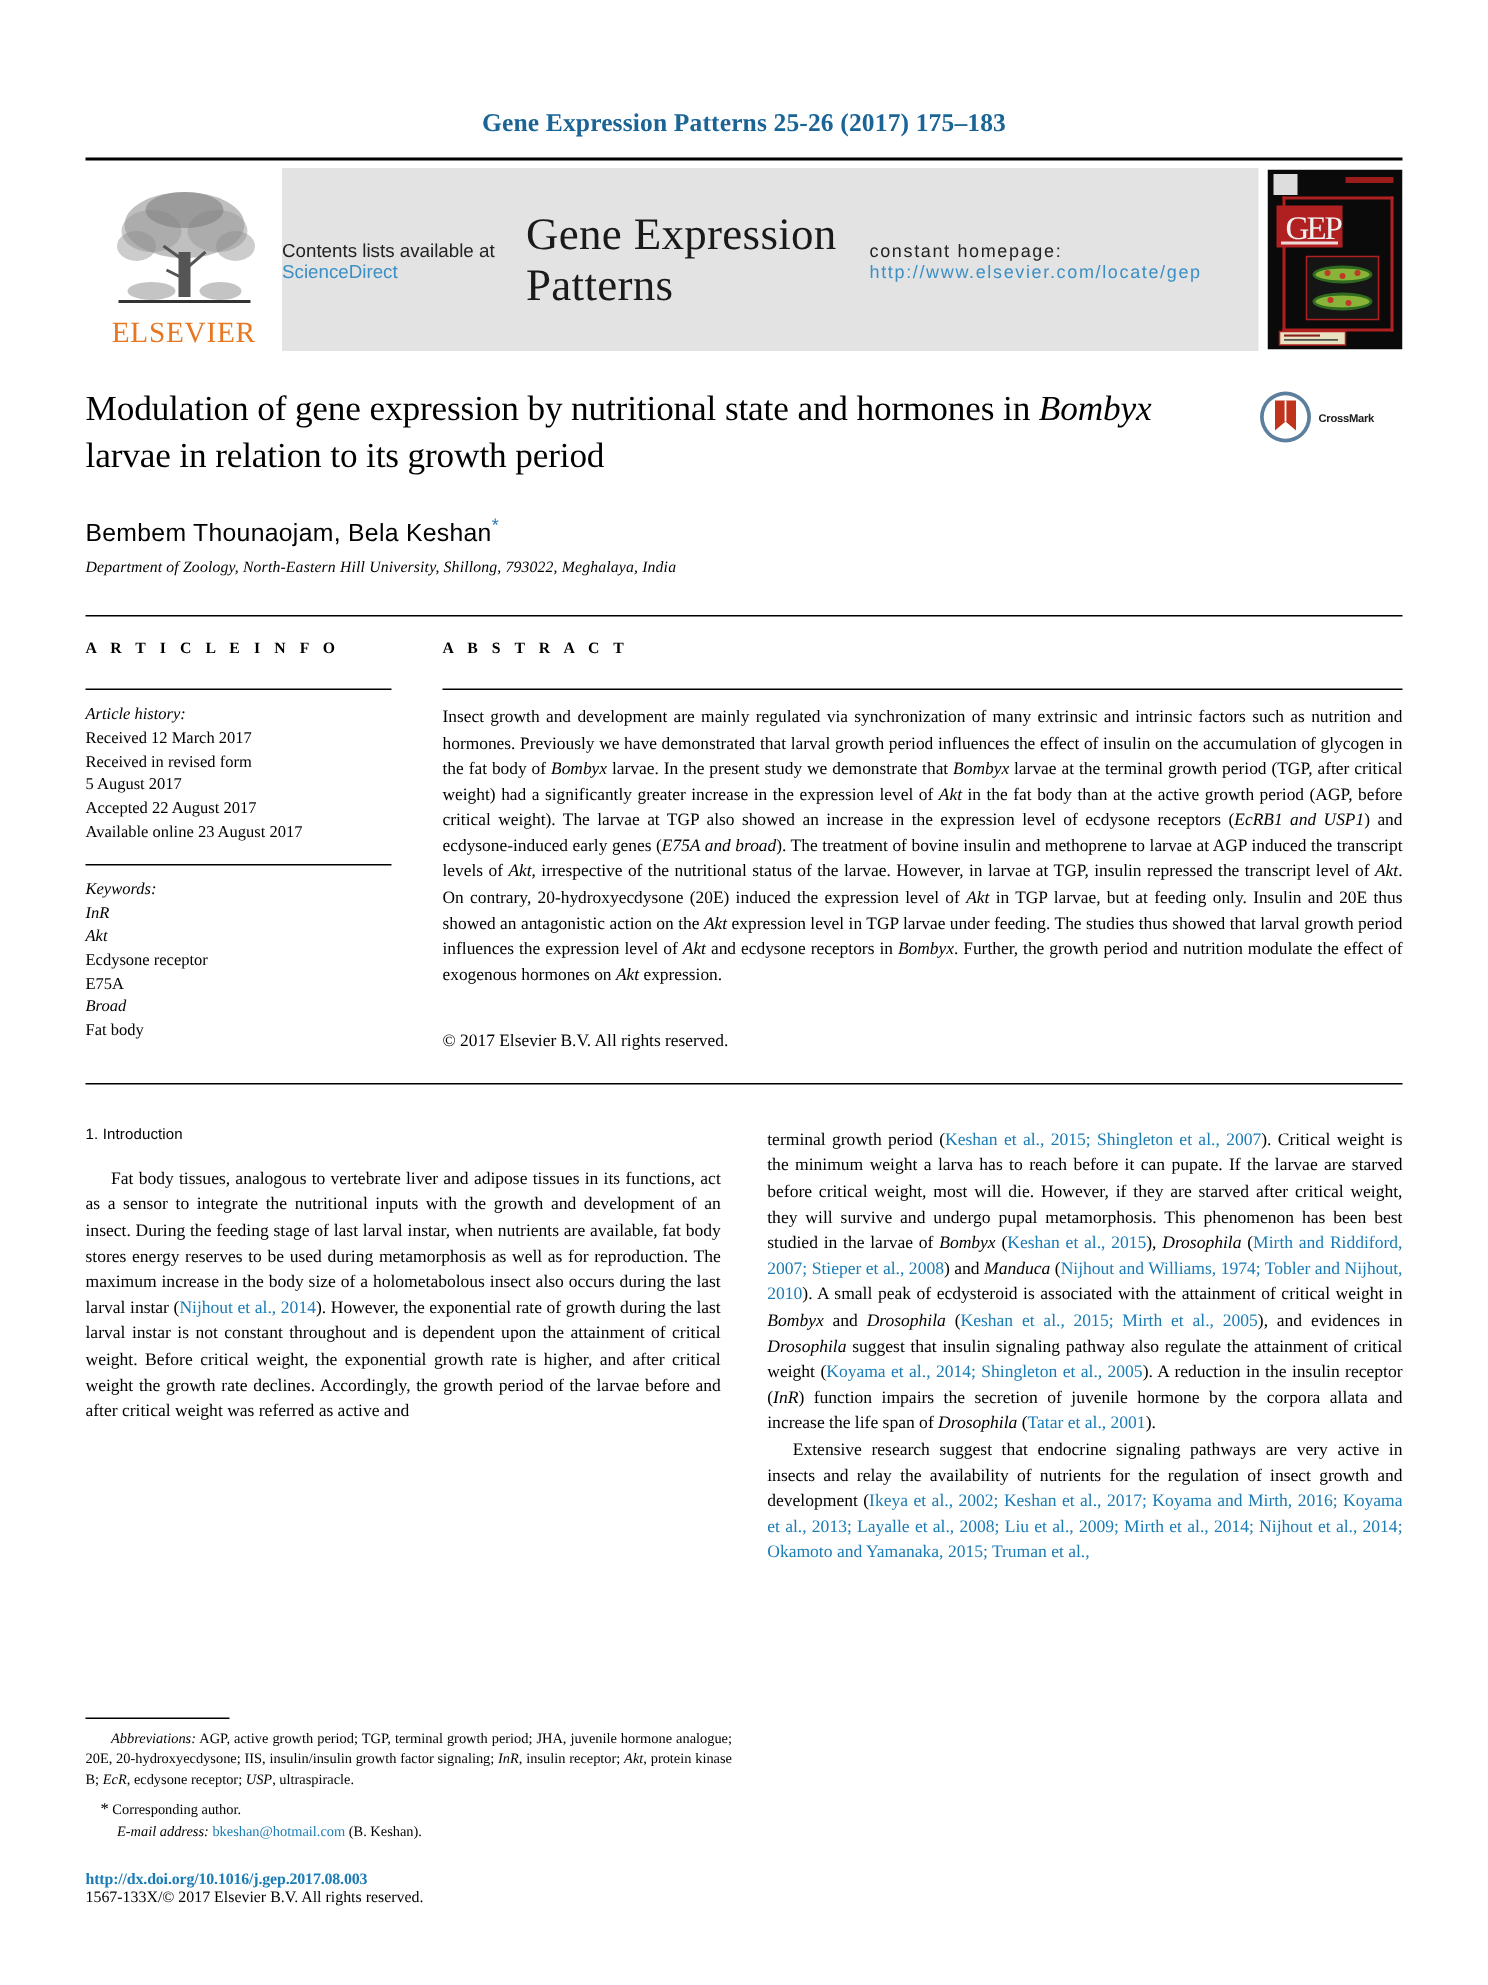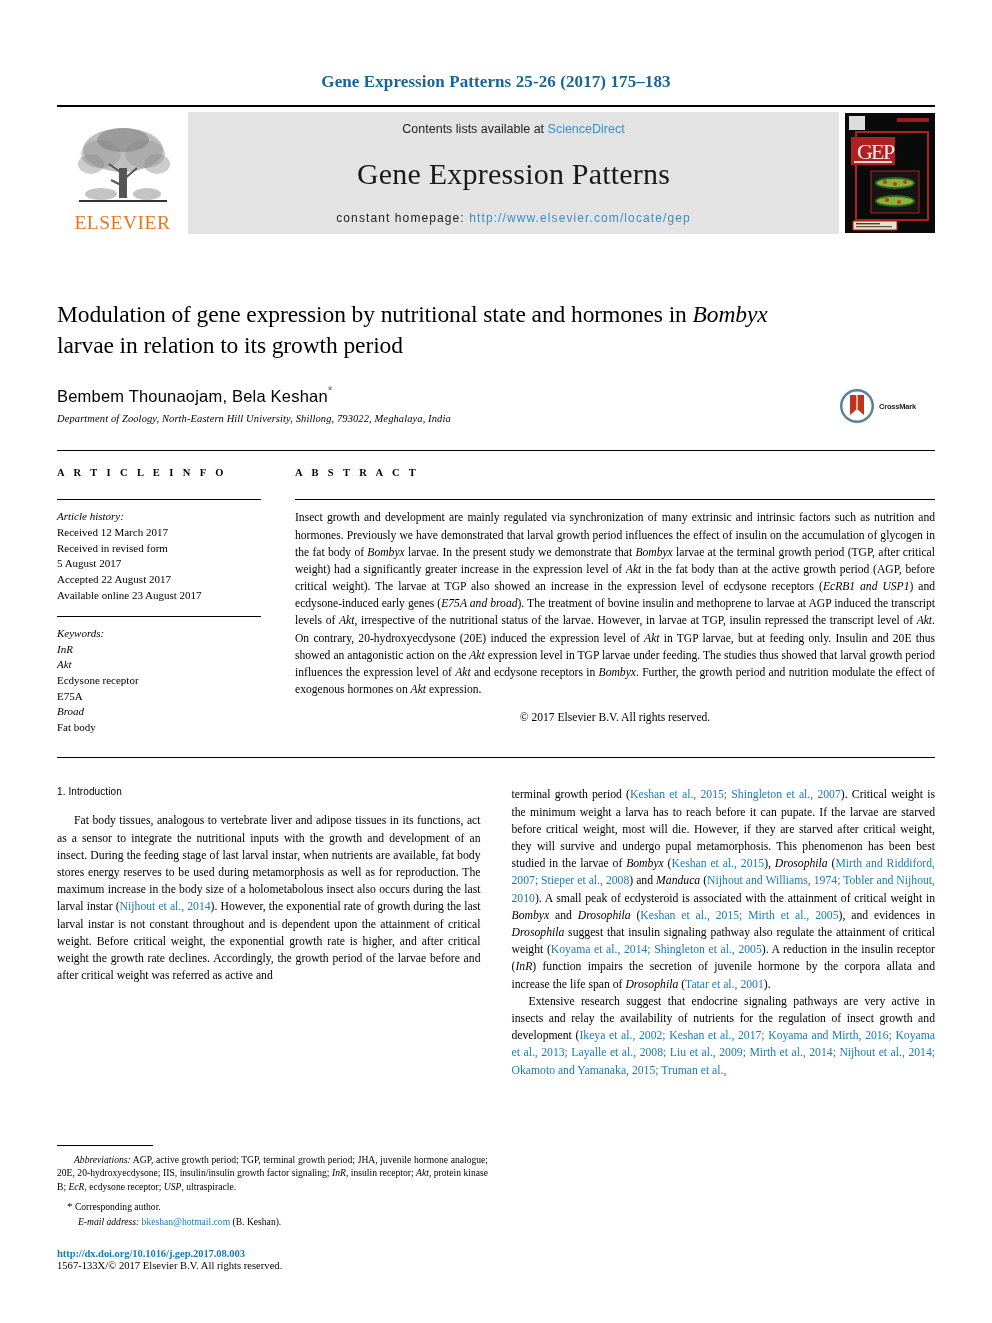--- a/index.html
+++ b/index.html
@@ -60,21 +60,21 @@
     font-size: 19.5px;
     color: #E87722;
     letter-spacing: .5px;
     line-height: 1;
     margin-top: 1px;
   }
   .banner-center {
     flex: 1 1 auto;
     background: #e3e3e3;
     display: flex;
-    flex-direction: column;
+    flex-direction: row;
     align-items: center;
     justify-content: space-between;
     padding: 10px 0 9px 0;
     box-sizing: border-box;
   }
   .contents-line {
     font-family: "Liberation Sans", sans-serif;
     font-size: 12.5px;
     color: #222;
   }
@@ -102,23 +102,23 @@
     justify-content: flex-end;
   }
   .cover-thumb {
     width: 90px;
     height: 120px;
     display: block;
   }
 
   
   .title-block {
-    margin-top: 65px;
-    display: flex;
-    align-items: flex-end;
+    margin-top: 24px;
+    display: flex;
+    align-items: flex-start;
   }
   .title-main { flex: 1 1 auto; padding-right: 16px; }
   h1.article-title {
     font-family: "Liberation Serif", serif;
     font-weight: normal;
     font-size: 23.5px;
     line-height: 1.34;
     margin: 0;
     letter-spacing: -0.1px;
   }
@@ -184,23 +184,23 @@
   .info-body { font-size: 11px; line-height: 1.42; }
   .info-body .it { font-style: italic; }
   .info-gap { height: 13px; }
   .hr-mid { border-top: 1.6px solid #000; margin: 0 0 9px 0; }
   .abstract-text {
     font-size: 11.6px;
     line-height: 1.48;
     text-align: justify;
   }
   .copyright {
-    text-align: center;
+    text-align: left;
     font-size: 11.6px;
-    margin-top: 13px;
+    margin-top: 29px;
   }
   .rule-thin-bot {
     border-top: 1px solid #000;
     margin-top: 22px;
   }
 
   
   .body-cols {
     display: flex;
     margin-top: 28px;

